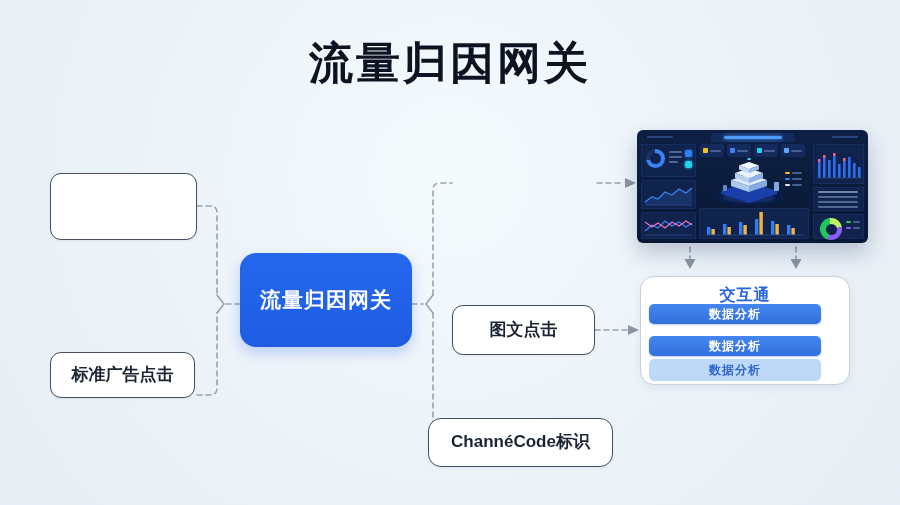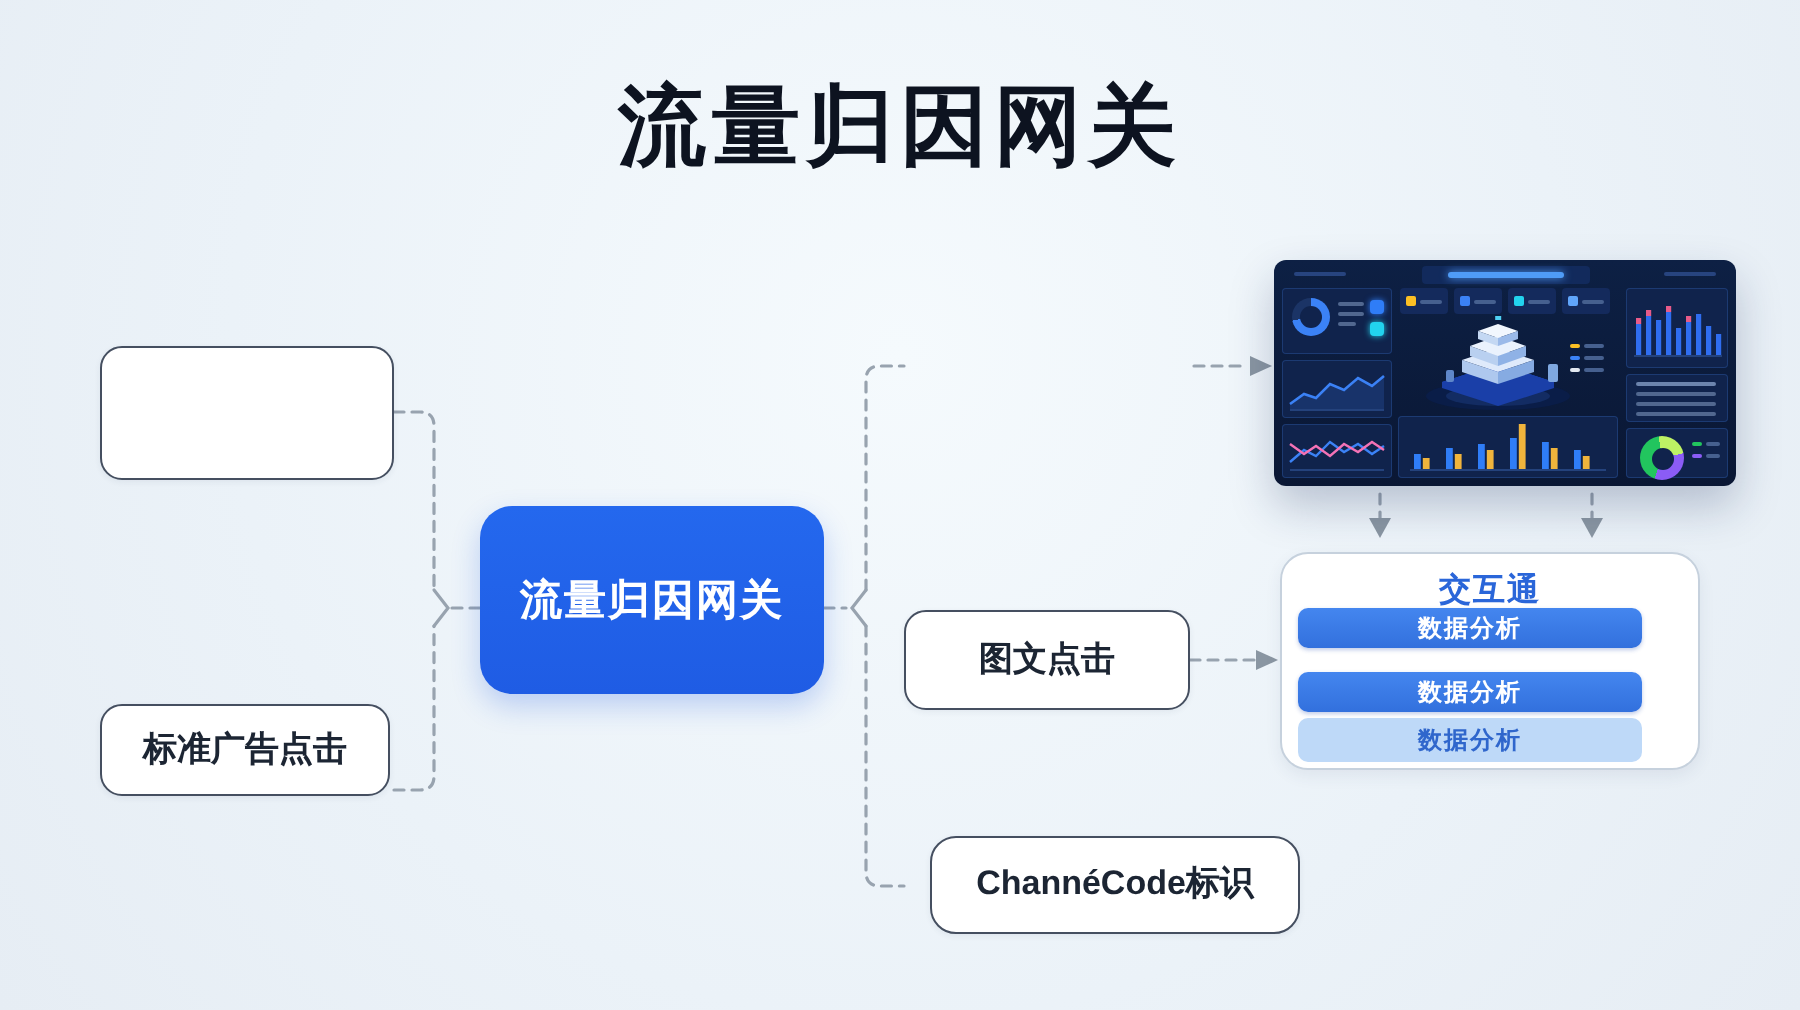--- a/index.html
+++ b/index.html
@@ -23,21 +23,21 @@
     align-items:center; justify-content:center;
     color:#1c2533; font-weight:600; text-align:center;
     box-shadow:0 1px 3px rgba(40,60,90,.07);
   }
   .node .ln { font-size:17px; line-height:1.35; }
 
   .node-source-top    { left:50px;  top:173px; width:147px; height:67px; }
   .node-source-bottom { left:50px;  top:352px; width:145px; height:46px; }
   .node-ch-top        { left:452px; top:158px; width:145px; height:50px; }
   .node-ch-mid        { left:452px; top:305px; width:143px; height:50px; }
-  .node-ch-bottom     { left:465px; top:418px; width:185px; height:49px; border-radius:13px; }
+  .node-ch-bottom     { left:428px; top:418px; width:185px; height:49px; border-radius:13px; }
 
   .node-process {
     position:absolute; left:240px; top:253px; width:172px; height:94px;
     background:linear-gradient(180deg,#2468ee,#1f5ce4);
     border-radius:16px; display:flex; align-items:center; justify-content:center;
     color:#ffffff; font-size:21px; font-weight:800; letter-spacing:1px;
     box-shadow:0 6px 14px rgba(31,92,228,.25);
   }
 
   

